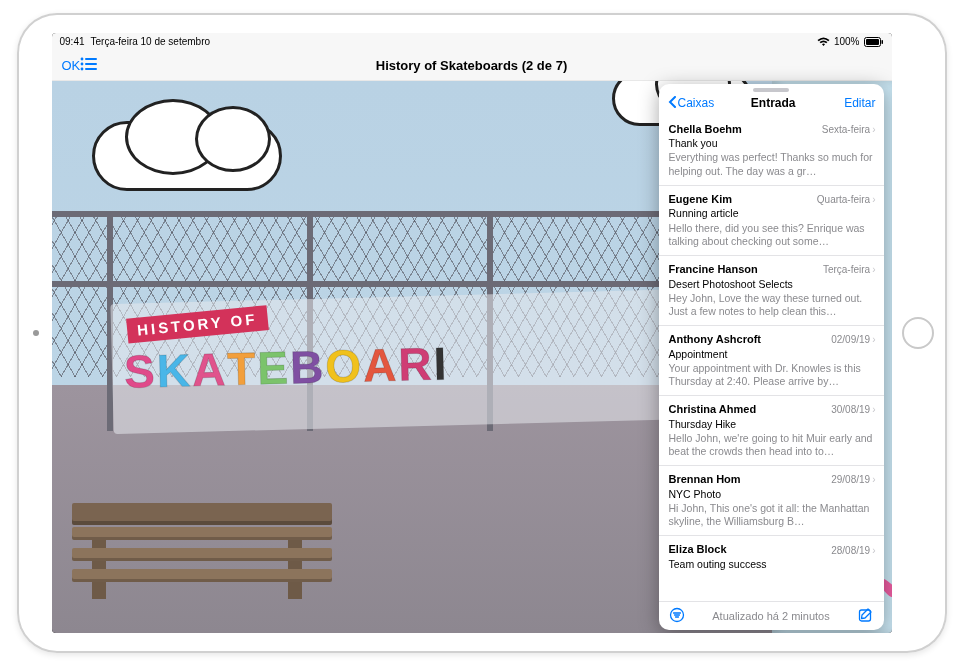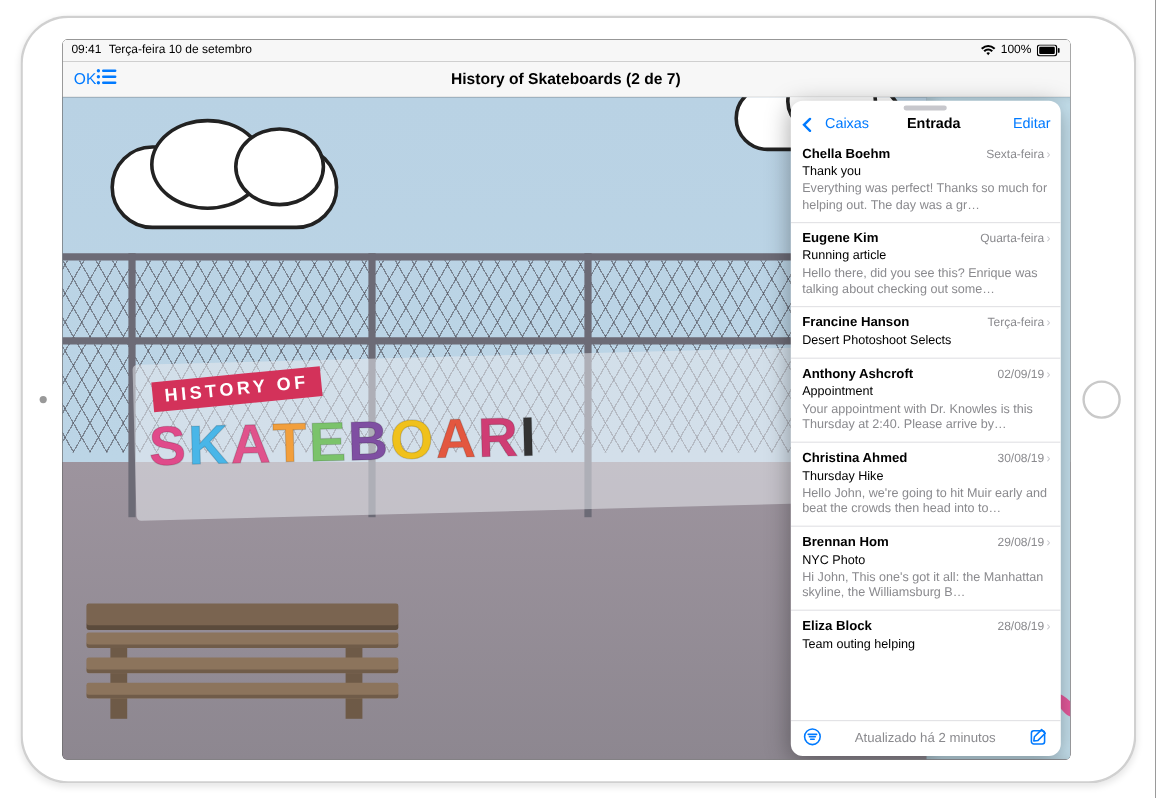--- a/index.html
+++ b/index.html
@@ -197,21 +197,21 @@
       overflow:hidden;
     }
     .mail-grabber {
       align-self:center; width:36px; height:4px; border-radius:2px;
       background:#c7c7cc; margin:4px 0 2px;
     }
     .mail-nav {
       display:flex; align-items:center; justify-content:space-between;
       font-size:12px; padding:2px 8px 6px;
     }
-    .mail-back { color:#007aff; display:flex; align-items:flex-end; gap:11px; }
+    .mail-back { color:#007aff; display:flex; align-items:flex-start; gap:1px; }
     .mail-back svg { width:10px; height:12px; }
     .mail-title { font-weight:600; color:#000; flex:1; text-align:center; margin-left:-12px;}
     .mail-edit { color:#007aff; }
 
     .mail-list { flex:1; overflow:hidden; }
     .mail-item {
       padding:7px 8px 7px 10px;
       border-top:1px solid #e3e3e6;
       font-size:10.5px;
       line-height:1.25;
@@ -370,20 +370,21 @@
             </div>
             <div class="mail-item">
               <div class="mail-head">
                 <span class="mail-sender">Francine Hanson</span>
                 <span class="mail-date">
                   <span class="dtxt">Terça-feira</span>
                   <span class="mail-chevron">›</span>
                 </span>
               </div>
               <div class="mail-subject">Desert Photoshoot Selects</div>
+              <div class="mail-preview">Hey John, Love the way these turned out. Just a few notes to help clean this…</div>
             </div>
             <div class="mail-item">
               <div class="mail-head">
                 <span class="mail-sender">Anthony Ashcroft</span>
                 <span class="mail-date">
                   <span class="dtxt">02/09/19</span>
                   <span class="mail-chevron">›</span>
                 </span>
               </div>
               <div class="mail-subject">Appointment</div>
@@ -412,21 +413,21 @@
               <div class="mail-preview">Hi John, This one's got it all: the Manhattan skyline, the Williamsburg B…</div>
             </div>
             <div class="mail-item">
               <div class="mail-head">
                 <span class="mail-sender">Eliza Block</span>
                 <span class="mail-date">
                   <span class="dtxt">28/08/19</span>
                   <span class="mail-chevron">›</span>
                 </span>
               </div>
-              <div class="mail-subject">Team outing helping</div>
+              <div class="mail-subject">Team outing success</div>
             </div>
           </div>
 
         <div class="mail-toolbar">
           <span>
             <svg width="16" height="16" viewBox="0 0 16 16">
                 <circle cx="8" cy="8" r="6.5" fill="none" stroke="currentColor" stroke-width="1.3"></circle>
                 <path d="M4.5 6 h7 M5.5 8 h5 M6.5 10 h3" stroke="currentColor" stroke-width="1.3" stroke-linecap="round"></path>
               </svg>
           </span>

